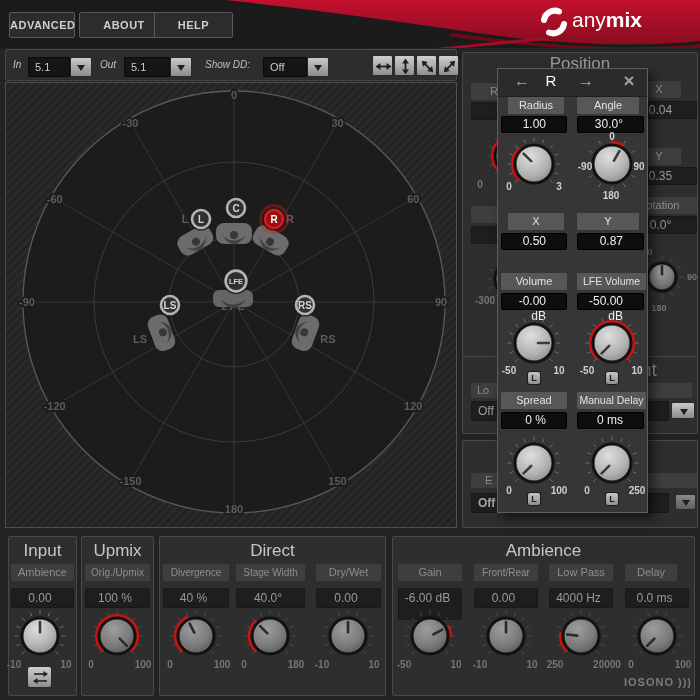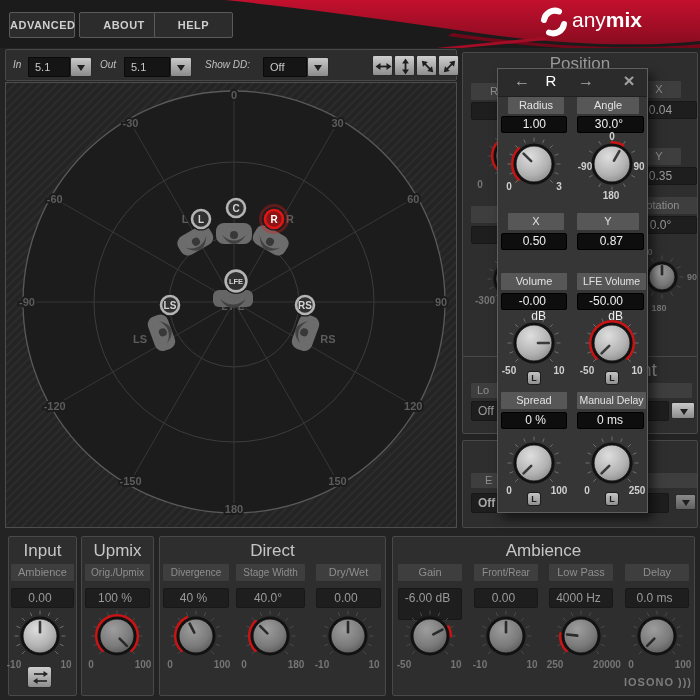--- a/index.html
+++ b/index.html
@@ -659,21 +659,21 @@
         <line x1="49.50" y1="28.00" x2="53.50" y2="28.00" stroke="#4b4b4b" stroke-width="1"></line>
         <line x1="47.86" y1="36.23" x2="51.56" y2="37.76" stroke="#4b4b4b" stroke-width="1"></line>
         <line x1="43.20" y1="43.20" x2="46.03" y2="46.03" stroke="#4b4b4b" stroke-width="1"></line>
         <path d="M13.58,42.42 A20.4,20.4 0 0 1 7.71,25.87" stroke="#c81414" stroke-width="3.4" fill="none" stroke-linecap="round"></path>
         <circle cx="28" cy="28" r="19.6" fill="#121212"></circle>
         <circle cx="28" cy="28" r="17" fill="url(#gD)" stroke="#090909" stroke-width=".8"></circle>
         <line x1="28" y1="24.259999999999998" x2="28" y2="14.06" stroke="#2a2a2a" stroke-width="2.6" stroke-linecap="round" transform="rotate(-84 28 28)"></line>
       </svg>
       <span class="scale" style="left:535px;top:659px;width:40px;">250</span>
       <span class="scale" style="left:587px;top:659px;width:40px;">20000</span>
-      <div class="lbar" style="left:625px;top:564px;width:64px;height:17px;">Delay</div>
+      <div class="lbar" style="left:625px;top:564px;width:52px;height:17px;">Delay</div>
       <div class="val" style="left:625px;top:588px;width:64px;height:20px;line-height:18px;">0.0 ms</div>
       <svg class="knob" width="56" height="56" style="left:629px;top:608px">
         <line x1="12.80" y1="43.20" x2="9.97" y2="46.03" stroke="#4b4b4b" stroke-width="1"></line>
         <line x1="8.14" y1="36.23" x2="4.44" y2="37.76" stroke="#4b4b4b" stroke-width="1"></line>
         <line x1="6.50" y1="28.00" x2="2.50" y2="28.00" stroke="#4b4b4b" stroke-width="1"></line>
         <line x1="8.14" y1="19.77" x2="4.44" y2="18.24" stroke="#4b4b4b" stroke-width="1"></line>
         <line x1="12.80" y1="12.80" x2="9.97" y2="9.97" stroke="#4b4b4b" stroke-width="1"></line>
         <line x1="19.77" y1="8.14" x2="18.24" y2="4.44" stroke="#4b4b4b" stroke-width="1"></line>
         <line x1="28.00" y1="6.50" x2="28.00" y2="2.50" stroke="#4b4b4b" stroke-width="1"></line>
         <line x1="36.23" y1="8.14" x2="37.76" y2="4.44" stroke="#4b4b4b" stroke-width="1"></line>

